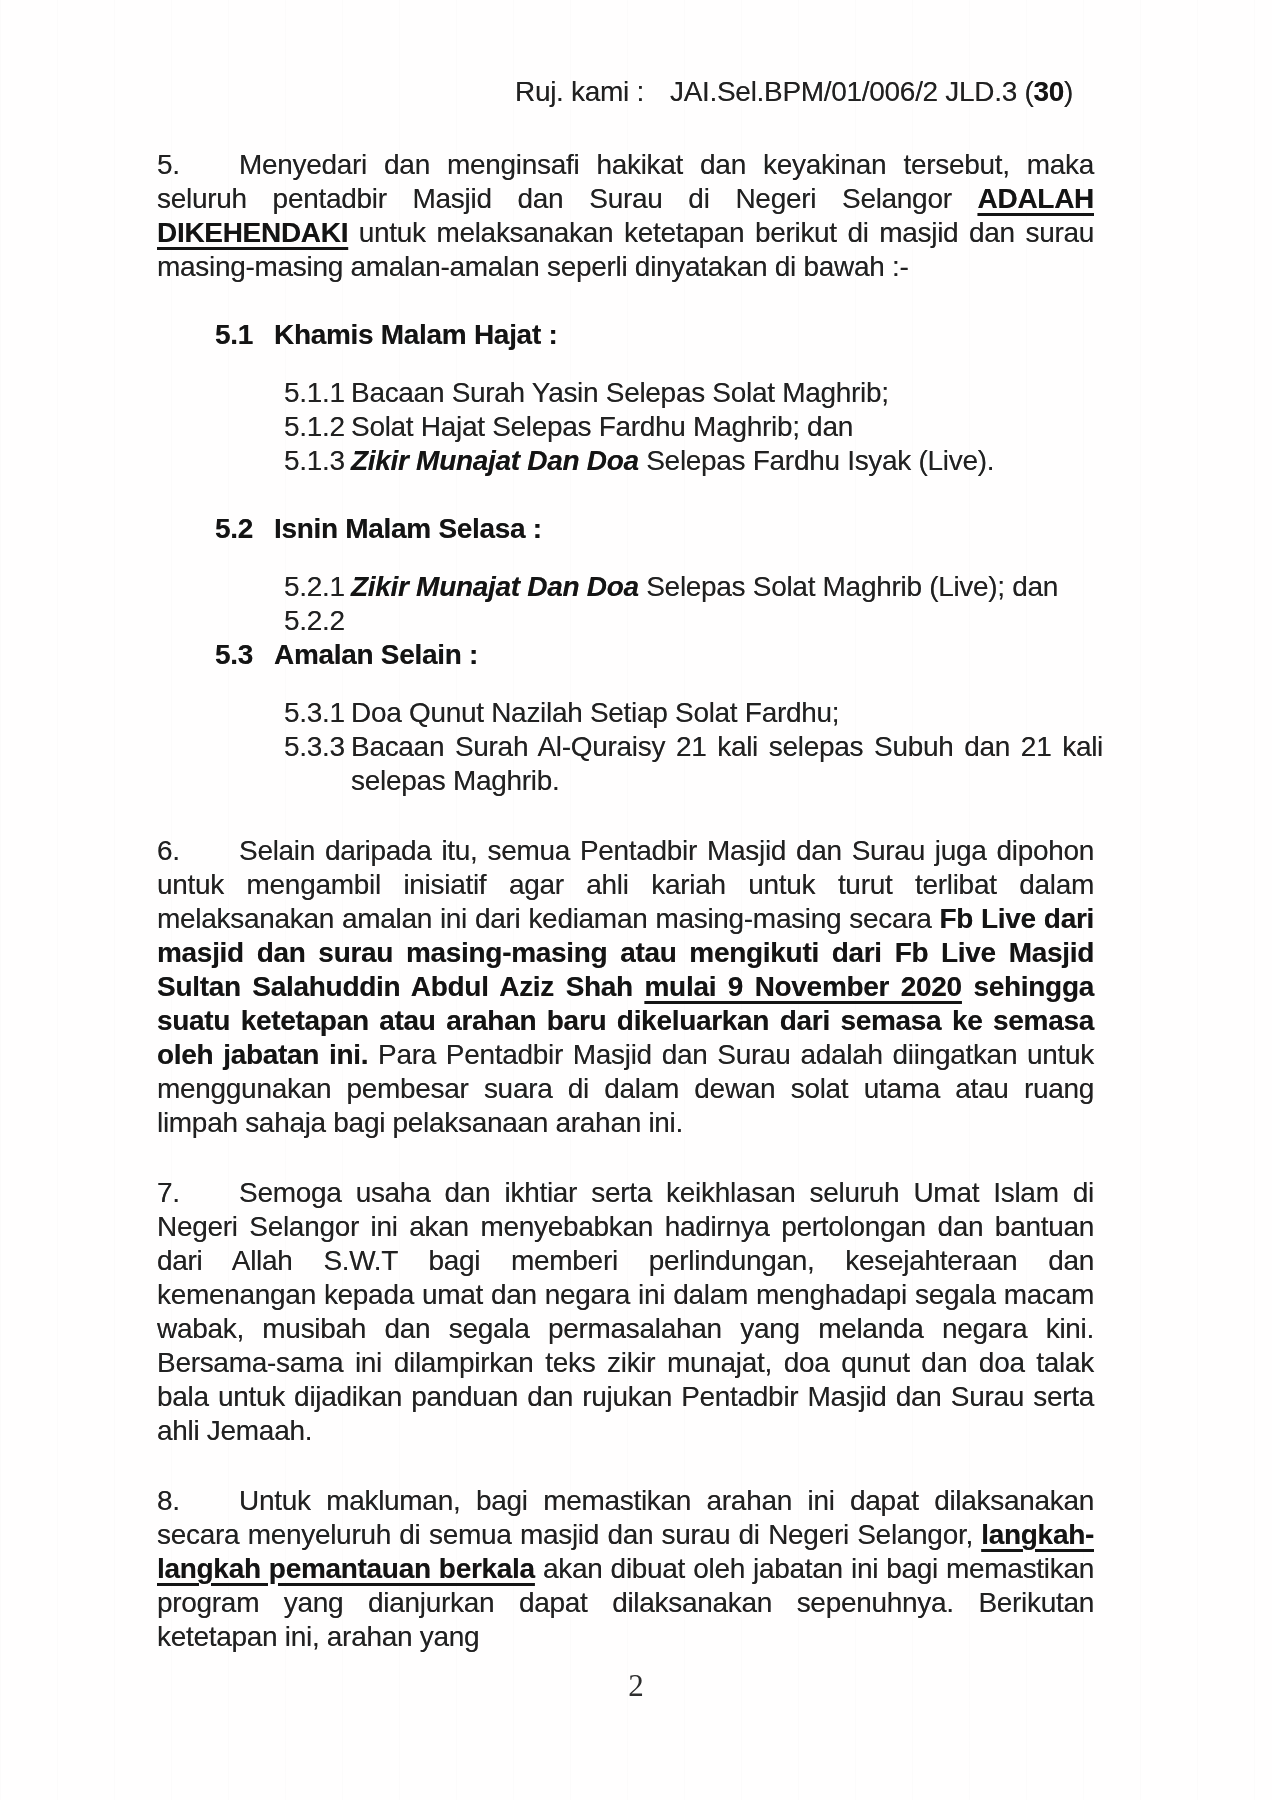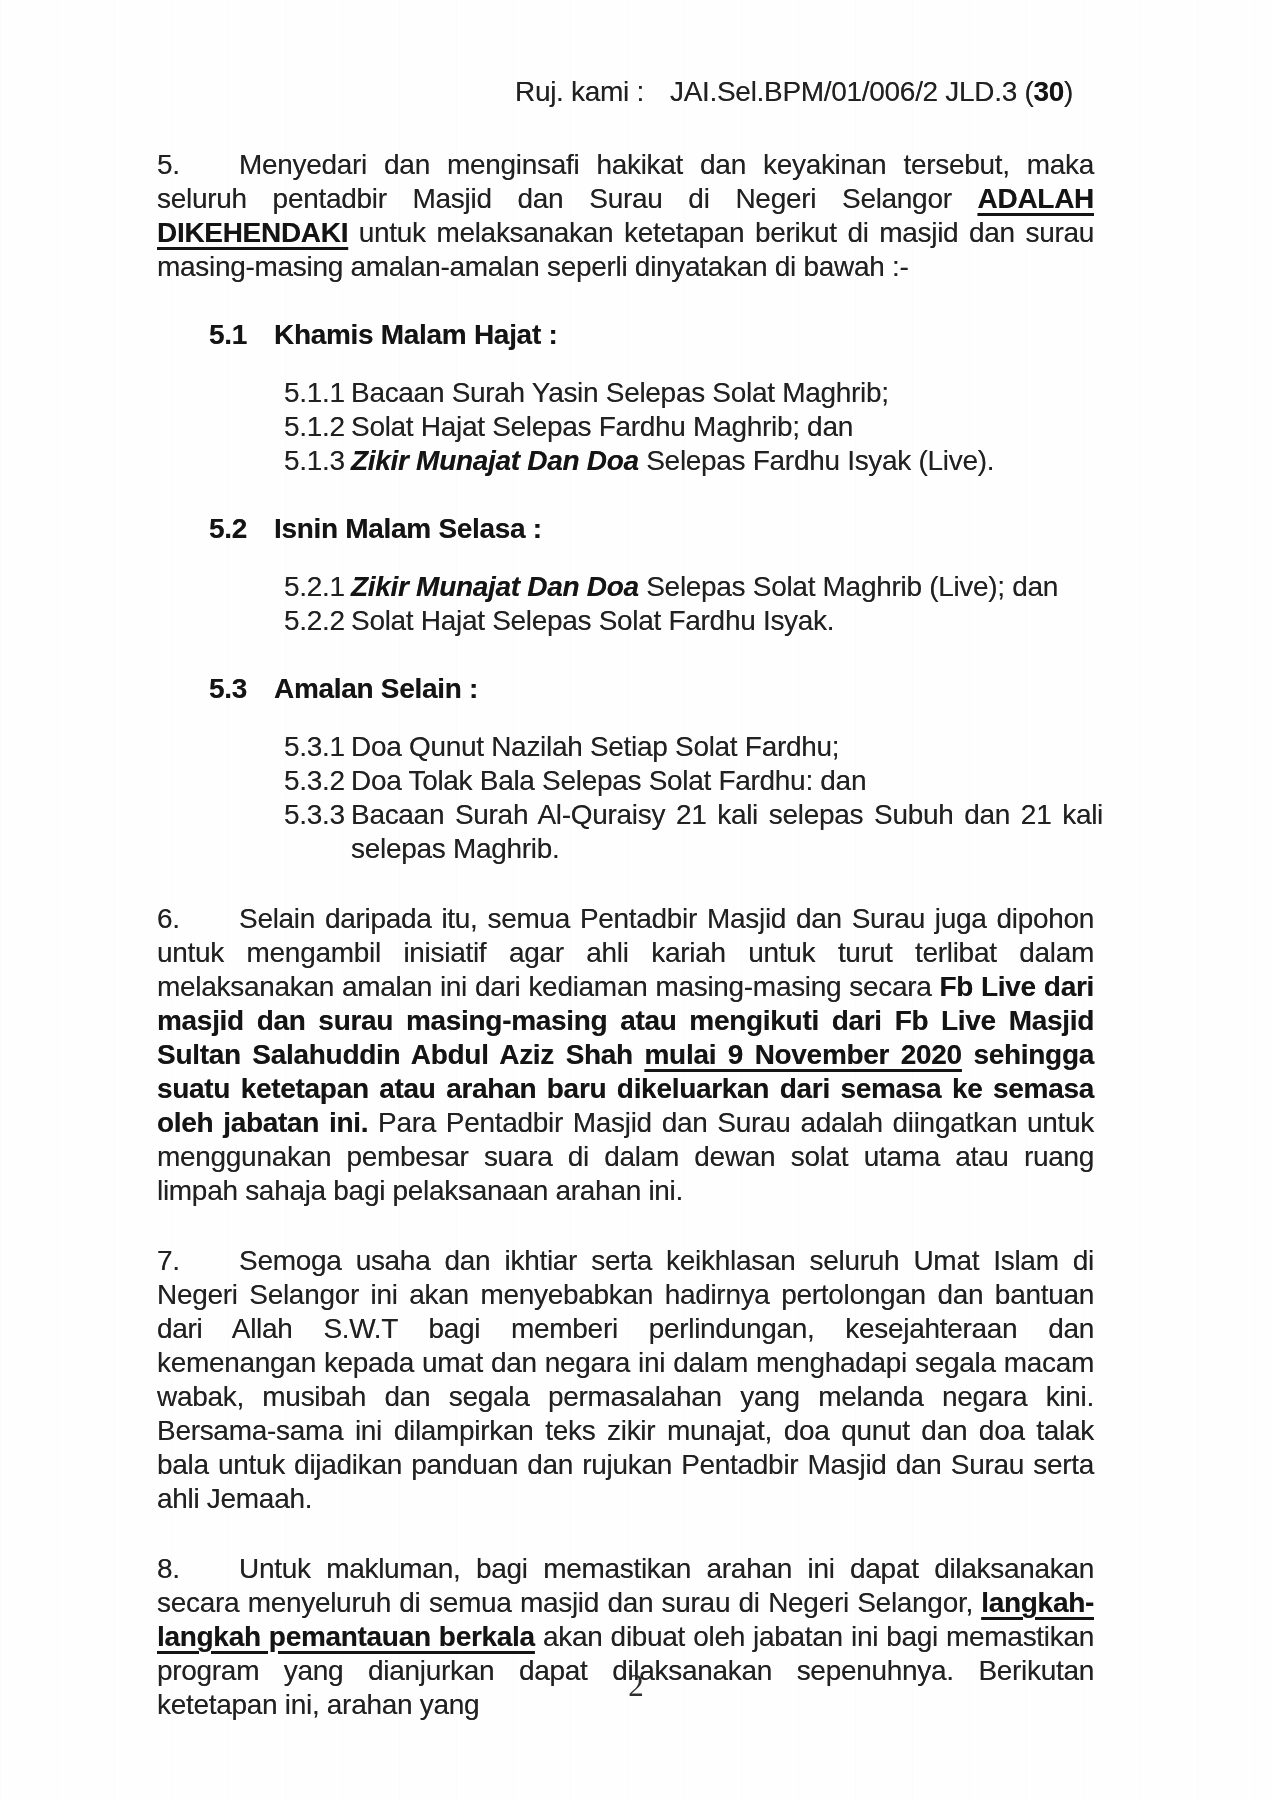--- a/index.html
+++ b/index.html
@@ -37,21 +37,21 @@
   .bi{font-weight:bold;font-style:italic;color:#141414;}
   .para{
     margin:9px;margin-top:36px;text-align:justify;
   }
   .para.first{margin-top:39px;}
   .pnum{display:inline-block;width:82px;}
   .sec-head{
     margin-top:34px;position:relative;padding-left:126px;
     font-weight:bold;color:#141414;
   }
-  .sec-head .snum{position:absolute;left:61px;top:0;}
+  .sec-head .snum{position:absolute;left:67px;top:0;}
   .items{margin-top:24px;}
   .item{
     position:relative;padding-left:203px;text-align:justify;
   }
   .item .inum{position:absolute;left:136px;top:0;}
   .page-num{
     position:absolute;top:1668px;left:0;width:1272px;
     text-align:center;
     font-family:"Liberation Serif", serif;
     font-size:31px;line-height:36px;color:#2e2e2e;
@@ -79,30 +79,29 @@
       <div class="item"><span class="inum">5.1.2</span><span class="bi"></span><span>Solat Hajat Selepas Fardhu Maghrib; dan</span></div>
       <div class="item"><span class="inum">5.1.3</span><span class="bi">Zikir Munajat Dan Doa</span><span> Selepas Fardhu Isyak (Live).</span></div>
     </div>
 
     <div class="sec-head">
       <span class="snum">5.2</span>
       <span>Isnin Malam Selasa :</span>
     </div>
     <div class="items">
       <div class="item"><span class="inum">5.2.1</span><span class="bi">Zikir Munajat Dan Doa</span><span> Selepas Solat Maghrib (Live); dan</span></div>
-      <div class="item"><span class="inum">5.2.2</span><span class="bi"></span><span>Solat Hajat Selepas Solat Fardhu Isyak.</span></div>
+      <div class="item"><span class="inum">5.2.2</span><span class="bi"></span></div>
     </div>
 
     <div class="sec-head">
       <span class="snum">5.3</span>
       <span>Amalan Selain :</span>
     </div>
     <div class="items">
       <div class="item"><span class="inum">5.3.1</span><span class="bi"></span><span>Doa Qunut Nazilah Setiap Solat Fardhu;</span></div>
-      <div class="item"><span class="inum">5.3.2</span><span class="bi"></span><span>Doa Tolak Bala Selepas Solat Fardhu: dan</span></div>
       <div class="item"><span class="inum">5.3.3</span><span class="bi"></span><span>Bacaan Surah Al-Quraisy 21 kali selepas Subuh dan 21 kali selepas Maghrib.</span></div>
     </div>
 
     <p class="para"><span class="pnum">6.</span><span>Selain daripada itu, semua Pentadbir Masjid dan Surau juga dipohon untuk mengambil inisiatif agar ahli kariah untuk turut terlibat dalam melaksanakan amalan ini dari kediaman masing-masing secara </span><span class="bold">Fb Live dari masjid dan surau masing-masing atau mengikuti dari Fb Live Masjid Sultan Salahuddin Abdul Aziz Shah </span><span class="bu">mulai 9 November 2020</span><span class="bold"> sehingga suatu ketetapan atau arahan baru dikeluarkan dari semasa ke semasa oleh jabatan ini.</span><span> Para Pentadbir Masjid dan Surau adalah diingatkan untuk menggunakan pembesar suara di dalam dewan solat utama atau ruang limpah sahaja bagi pelaksanaan arahan ini.</span></p>
 
     <p class="para"><span class="pnum">7.</span><span>Semoga usaha dan ikhtiar serta keikhlasan seluruh Umat Islam di Negeri Selangor ini akan menyebabkan hadirnya pertolongan dan bantuan dari Allah S.W.T bagi memberi perlindungan, kesejahteraan dan kemenangan kepada umat dan negara ini dalam menghadapi segala macam wabak, musibah dan segala permasalahan yang melanda negara kini. Bersama-sama ini dilampirkan teks zikir munajat, doa qunut dan doa talak bala untuk dijadikan panduan dan rujukan Pentadbir Masjid dan Surau serta ahli Jemaah.</span></p>
 
     <p class="para"><span class="pnum">8.</span><span>Untuk makluman, bagi memastikan arahan ini dapat dilaksanakan secara menyeluruh di semua masjid dan surau di Negeri Selangor, </span><span class="bu">langkah-langkah pemantauan berkala</span><span> akan dibuat oleh jabatan ini bagi memastikan program yang dianjurkan dapat dilaksanakan sepenuhnya. Berikutan ketetapan ini, arahan yang</span></p>
 
   </div>

